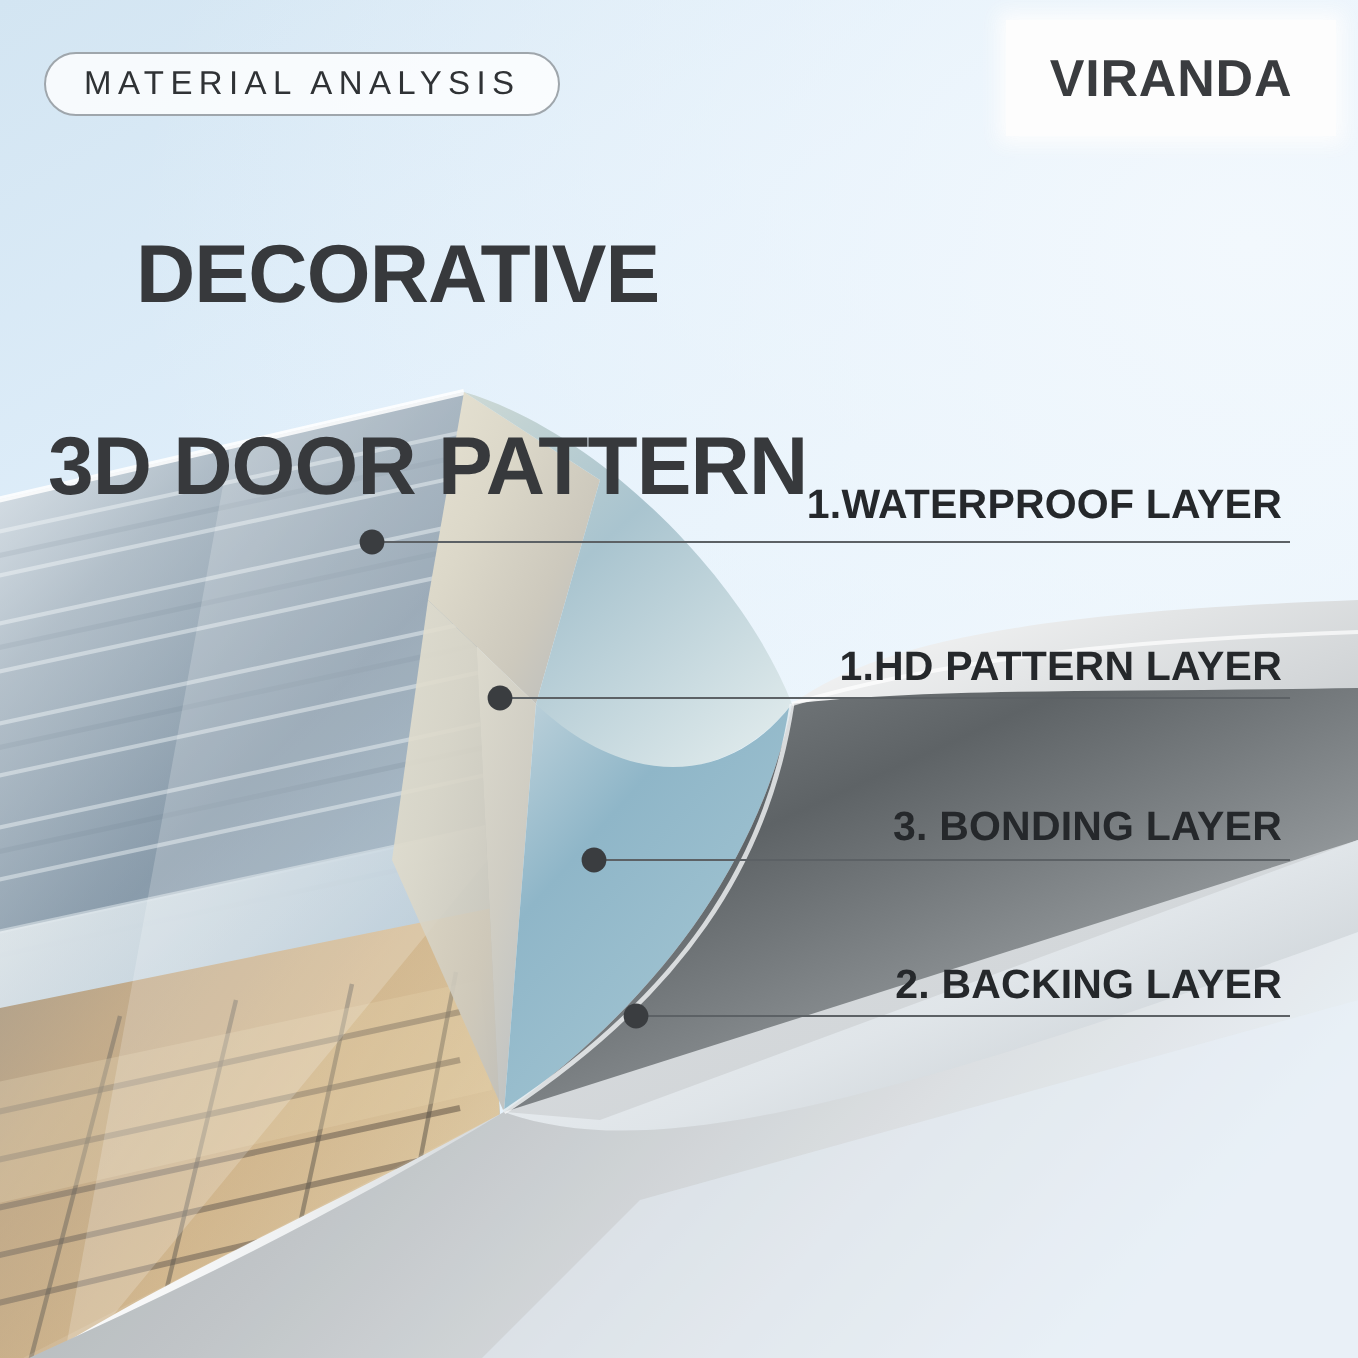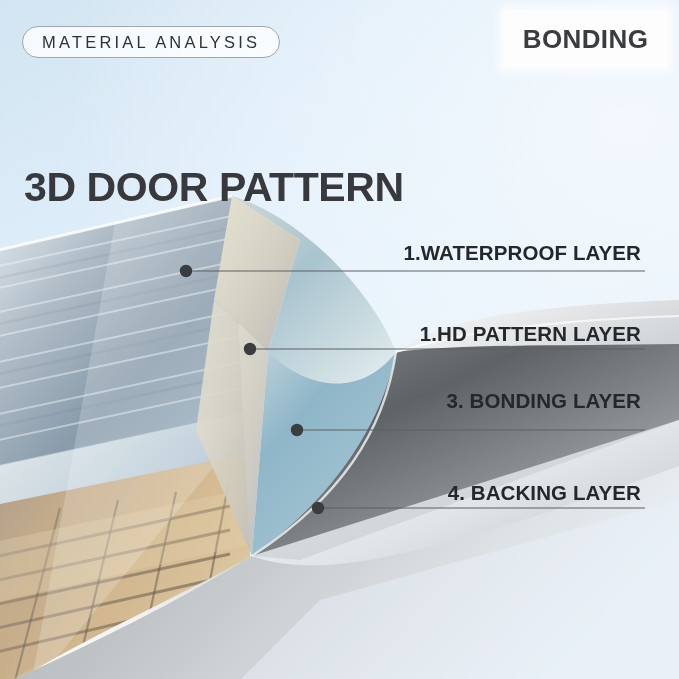--- a/index.html
+++ b/index.html
@@ -237,26 +237,27 @@
         <line x1="318" y1="508" x2="645" y2="508" stroke="#5c6165" stroke-width="1.1"></line>
         <circle cx="318" cy="508" r="6.2" fill="#3a3d40"></circle>
       </g>
   </svg>
 
   <div class="pill">
     <span>MATERIAL ANALYSIS</span>
   </div>
 
   <div class="title">
+    <span>DECORATIVE</span>
     <span class="l2">3D DOOR PATTERN</span>
   </div>
 
   <div class="brandbox">
-    <span>BONDING</span>
+    <span>VIRANDA</span>
   </div>
 
   <div id="labels">
       <div class="label" style="top: 241px;"><span class="txt">1.WATERPROOF LAYER</span></div>
       <div class="label" style="top: 322px;"><span class="txt">1.HD PATTERN LAYER</span></div>
-      <div class="label" style="top: 389px;"><span class="txt">3. BONDING LAYER</span></div>
-      <div class="label" style="top: 481px;"><span class="txt">4. BACKING LAYER</span></div>
+      <div class="label" style="top: 402px;"><span class="txt">3. BONDING LAYER</span></div>
+      <div class="label" style="top: 481px;"><span class="txt">2. BACKING LAYER</span></div>
     </div>
 </div>
 
 </body></html>

